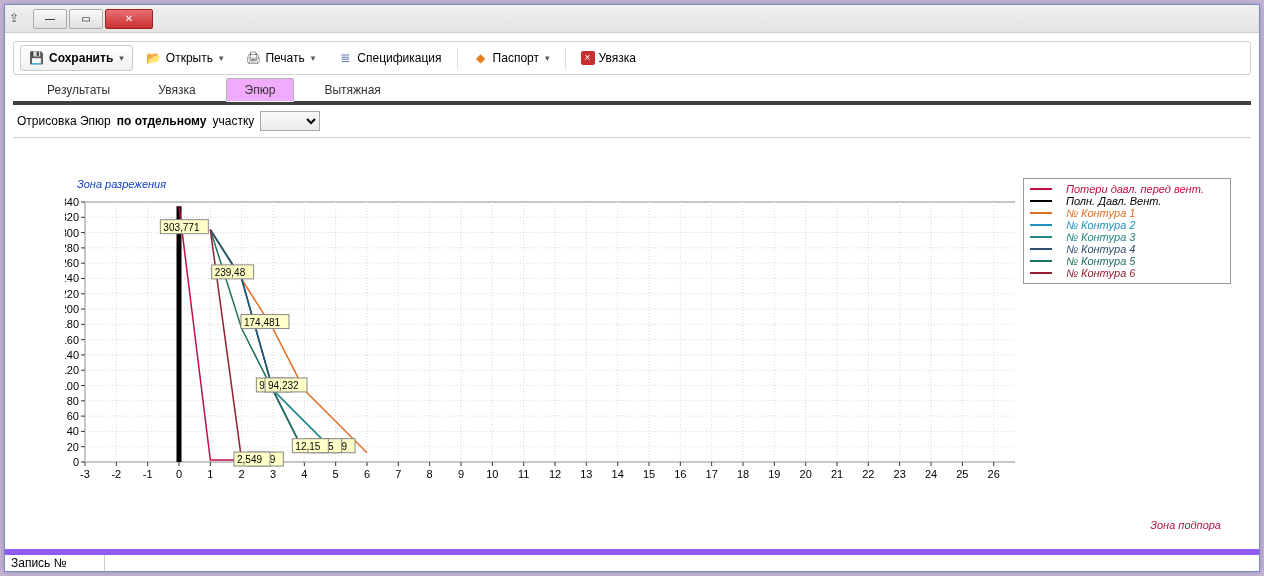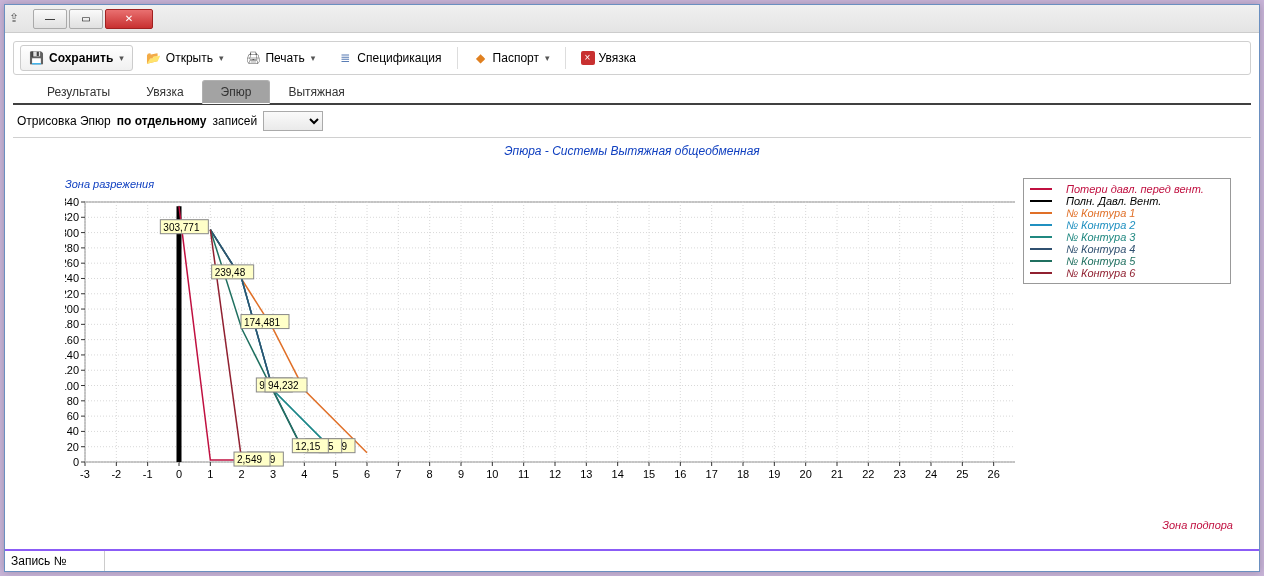--- a/index.html
+++ b/index.html
@@ -17,33 +17,33 @@
   .tbtn.flat { border-color: transparent; background: none; }
   .tbtn.chev::after { content: '▾'; font-size: 9px; margin-left: 2px; color: #555; }
   .ticon { width: 16px; height: 16px; display: inline-flex; align-items: center; justify-content: center; font-size: 12px; }
   .ic-save { color: #0055cc; }
   .ic-open { color: #d4a017; }
   .ic-print { color: #555; }
   .ic-spec { color: #5a7db5; }
   .ic-pass { color: #e08020; }
   .ic-close { background: #c83030; color: #fff; width: 14px; height: 14px; border-radius: 2px; font-size: 10px; line-height: 14px; }
   .sep { width: 1px; height: 22px; background: #ddd; margin: 0 2px; }
-  .tab-row { display: flex; align-items: flex-end; gap: 0; padding-left: 16px; height: 24px; border-bottom: 2px solid #404040; }
+  .tab-row { display: flex; align-items: flex-end; gap: 12px; padding-left: 16px; height: 24px; border-bottom: 4px solid #404040; }
   .tab { font-size: 12px; padding: 4px 18px; color: #333; cursor: default; }
-  .tab.active { border: 1px solid #b0b0b0; border-bottom: 1px solid #fff; background: #a3a3a3; margin-bottom: -1px; border-top-left-radius: 3px; border-top-right-radius: 3px; }
+  .tab.active { border: 1px solid #b0b0b0; border-bottom: 1px solid #fff; background: #f0abfc; margin-bottom: -1px; border-top-left-radius: 3px; border-top-right-radius: 3px; }
   .sub-bar { display: flex; align-items: center; gap: 6px; padding: 6px 4px; font-size: 12px; border-bottom: 1px solid #d0d0d0; }
   .sub-bar select { height: 20px; width: 60px; font-size: 12px; background: linear-gradient(#fafafa,#eaeaea); border: 1px solid #aaa; }
   .chart-area { flex: 1; position: relative; padding: 6px 10px 4px 10px; }
   .chart-title { text-align: center; font-size: 12px; color: #1040c0; font-style: italic; margin-bottom: 4px; }
-  .zone-left { position: absolute; left: 52px; top: 40px; font-size: 11px; color: #1040c0; font-style: italic; }
-  .zone-right { position: absolute; right: 18px; bottom: 10px; font-size: 11px; color: #c01040; font-style: italic; }
+  .zone-left { position: absolute; left: 64px; top: 40px; font-size: 11px; color: #1040c0; font-style: italic; }
+  .zone-right { position: absolute; right: 30px; bottom: 10px; font-size: 11px; color: #c01040; font-style: italic; }
   .legend { position: absolute; right: 20px; top: 40px; width: 208px; border: 1px solid #999; padding: 4px 6px; font-size: 11px; font-style: italic; background: #fff; }
   .legend-row { display: flex; align-items: center; gap: 14px; white-space: nowrap; }
   .lline { width: 22px; height: 0; border-top: 2px solid; }
-  .status-bar { height: 22px; border-top: 2px solid #8b5cf6; display: flex; font-size: 12px; align-items: stretch; }
+  .status-bar { height: 22px; border-top: 6px solid #8b5cf6; display: flex; font-size: 12px; align-items: stretch; }
   .status-cell { border-right: 1px solid #ccc; padding: 2px 6px; display: flex; align-items: center; }
   .plot { position: absolute; left: 52px; top: 60px; }
 </style>
 </head>
 <body>
 
 <div class="window">
   <div class="titlebar">
     <span class="app-icon">⇪</span>
     <div class="win-buttons">
@@ -83,25 +83,24 @@
     </div>
     <div class="tab-row">
       <div class="tab">Результаты</div>
       <div class="tab">Увязка</div>
       <div class="tab active">Эпюр</div>
       <div class="tab">Вытяжная</div>
     </div>
     <div class="sub-bar">
       <span>Отрисовка Эпюр</span>
       <b>по отдельному</b>
-      <span>записей</span>
+      <span>участку</span>
       <select></select>
     </div>
     <div class="chart-area">
-      <div class="chart-title">Эпюра - Системы Вытяжная общеобменная</div>
       <div class="zone-left">Зона разрежения</div>
       <svg class="plot" width="950" height="320">
           <rect x="20" y="4" width="940" height="260" fill="none" stroke="#888"></rect>
           <line x1="960" y1="4" x2="960" y2="264" stroke="#d8d8d8" stroke-dasharray="1,2"></line>
           <line x1="960" y1="264" x2="960" y2="268" stroke="#333"></line>
           <text x="960" y="280" font-size="11" text-anchor="middle" fill="#000">27</text>
           <line x1="928.6666666666666" y1="4" x2="928.6666666666666" y2="264" stroke="#d8d8d8" stroke-dasharray="1,2"></line>
           <line x1="928.6666666666666" y1="264" x2="928.6666666666666" y2="268" stroke="#333"></line>
           <text x="928.6666666666666" y="280" font-size="11" text-anchor="middle" fill="#000">26</text>
           <line x1="897.3333333333334" y1="4" x2="897.3333333333334" y2="264" stroke="#d8d8d8" stroke-dasharray="1,2"></line>

